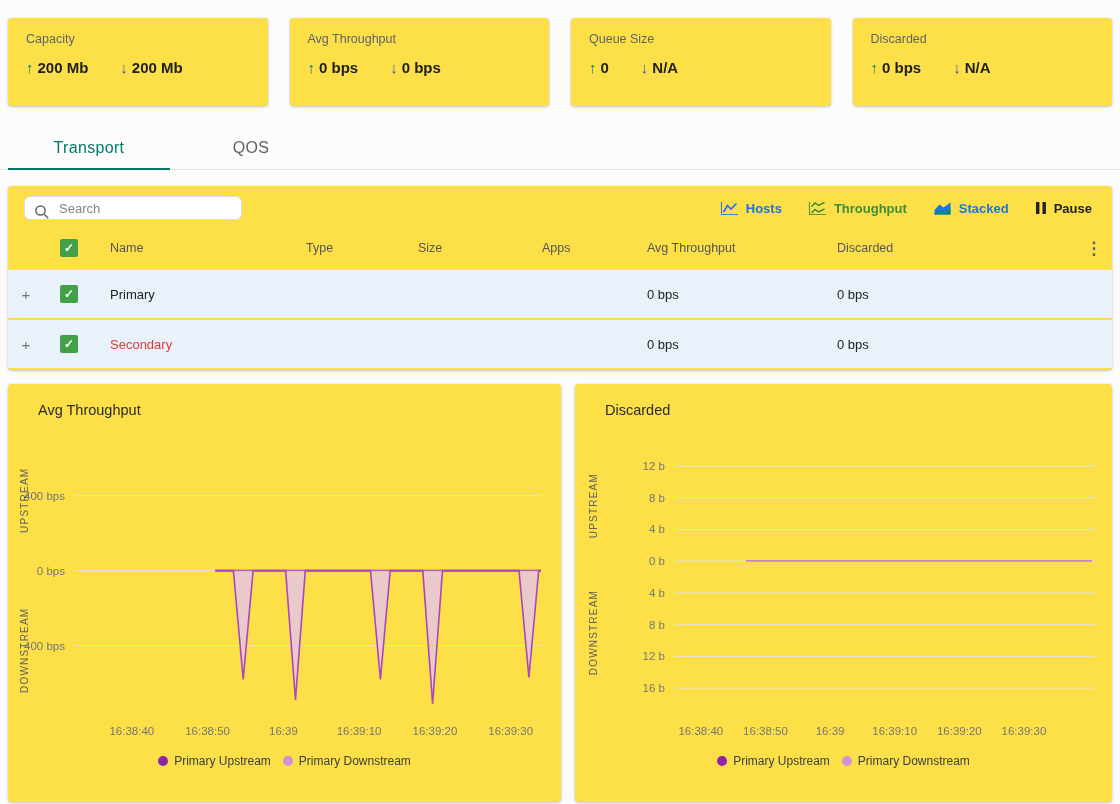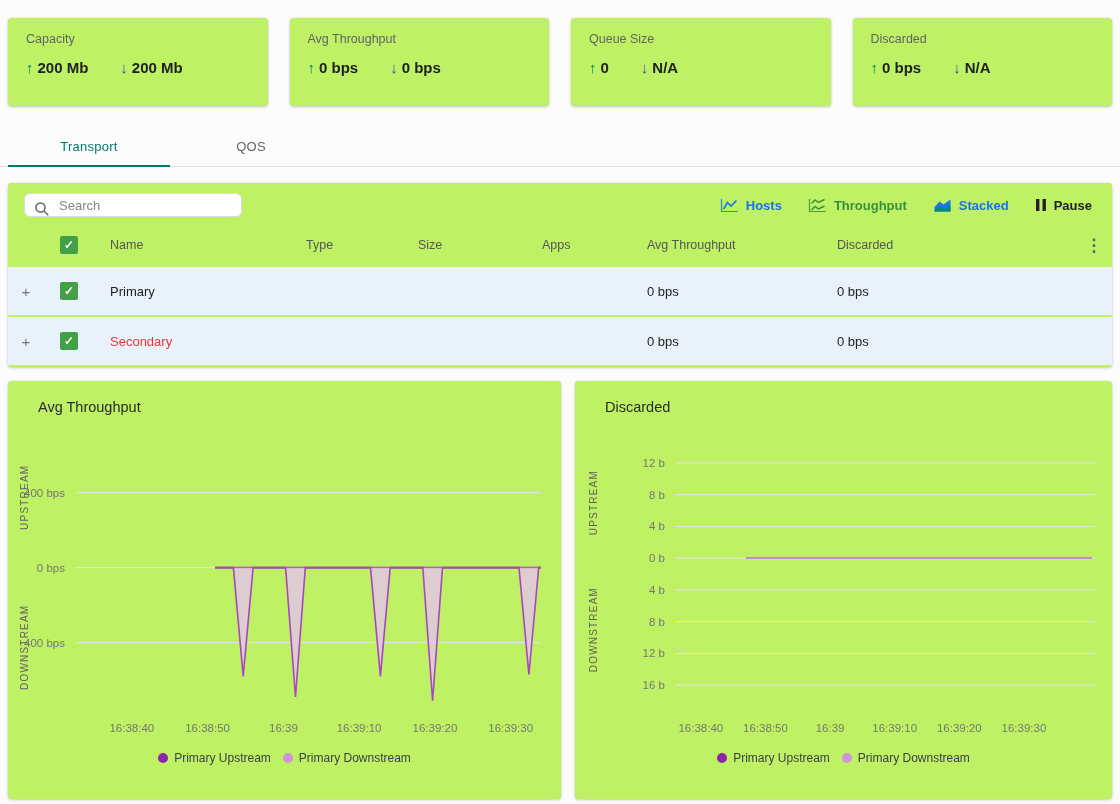--- a/index.html
+++ b/index.html
@@ -1,33 +1,33 @@
 <!DOCTYPE html>
 <html style="--up-arrow: #00897b; --down-arrow: #3f51b5; --active-tab: #00796b; --checkbox: #43a047; --row-bg: #e9f2fb;"><head>
 <meta charset="utf-8">
 <style>
   *{margin:0;padding:0;box-sizing:border-box}
   html,body{width:1120px;height:804px;overflow:hidden}
   body{background:#fcfcfc;font-family:"Liberation Sans",sans-serif;color:#212121}
-  .card{background:#bef264;border-radius:4px;box-shadow:0 1px 3px rgba(60,64,67,.28),0 0 1px rgba(60,64,67,.2)}
+  .card{background:#fde047;border-radius:4px;box-shadow:0 1px 3px rgba(60,64,67,.28),0 0 1px rgba(60,64,67,.2)}
 
   
   .stat-row{display:flex;gap:22px;padding:18px 8px 0}
   .stat-card{flex:1;height:88px;padding:14px 18px}
   .stat-label{font-size:12.5px;color:#5f6368}
   .stat-values{display:flex;gap:32px;margin-top:13px;align-items:baseline}
   .pair{display:flex;gap:4px;align-items:baseline}
   .arrow{font-size:15px;font-weight:700}
   .up{color:var(--up-arrow)}
   .down{color:var(--down-arrow)}
   .val{font-size:15px;font-weight:700;color:#202124}
 
   
   .tabs{display:flex;margin-top:20px;border-bottom:1px solid #e3e3e3;padding-left:8px}
-  .tab{width:162px;text-align:center;padding:13px 0 11px;font-size:13px;font-weight:500;color:#5f6368;letter-spacing:.02em;cursor:pointer}
+  .tab{width:162px;text-align:center;padding:13px 0 11px;font-size:16px;font-weight:500;color:#5f6368;letter-spacing:.02em;cursor:pointer}
   .tab.active{color:var(--active-tab);border-bottom:2px solid var(--active-tab);margin-bottom:-1px}
 
   
   .table-card{margin:16px 8px 0;padding-bottom:2px}
   .toolbar{display:flex;align-items:center;justify-content:space-between;padding:10px 16px 8px}
   .search{position:relative;width:218px}
   .search input{width:100%;height:24px;border:1px solid #dadce0;border-radius:6px;padding:0 10px 0 34px;font-size:13px;color:#202124;outline:none;background:#fff;font-family:inherit}
   .search input::placeholder{color:#80868b}
   .sicon{position:absolute;left:10px;top:8px;line-height:0}
   .views{display:flex;align-items:center;gap:26px;padding-right:4px}

